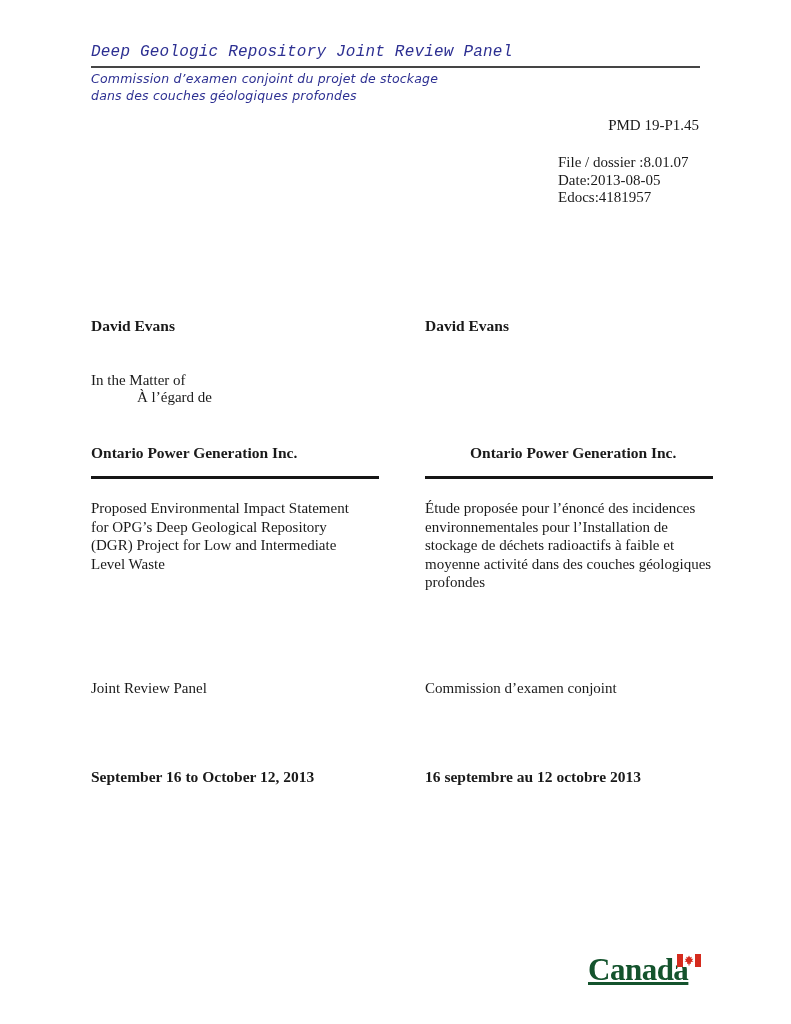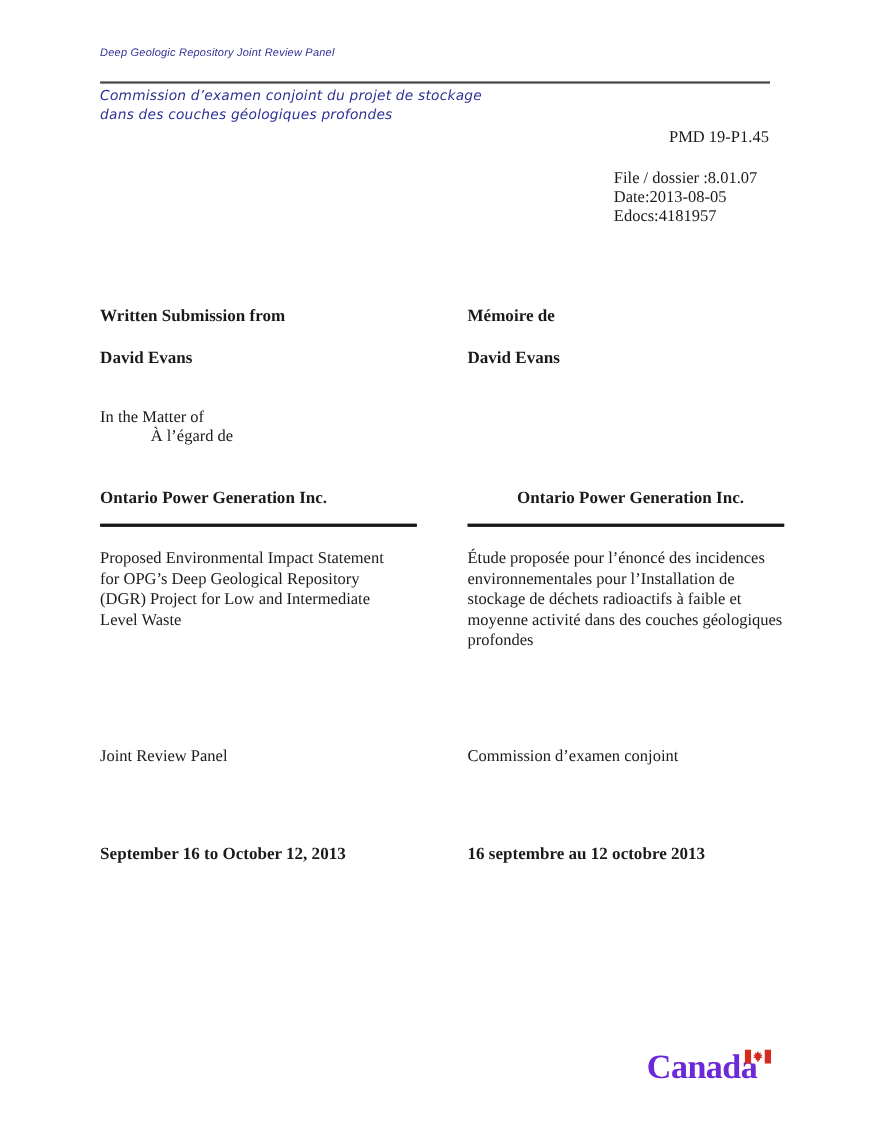--- a/index.html
+++ b/index.html
@@ -16,26 +16,26 @@
     height: 1024px;
     margin: 0 auto;
     background: #ffffff;
     overflow: hidden;
     color: var(--text);
   }
 
   
   .letterhead { position: absolute; left: 91px; top: 43px; width: 609px; }
   .letterhead-en {
-    font-family: Liberation Sans, sans-serif;
+    font-family: Liberation Mono, monospace;
     font-style: italic;
-    font-size: 10px;
+    font-size: 16px;
     letter-spacing: 0.2px;
     color: var(--header-blue);
-    padding-bottom: 20px;
+    padding-bottom: 5px;
   }
   .letterhead-rule { border: 0; border-top: 2px solid #454545; margin: 0 0 3px 0; }
   .letterhead-fr {
     font-family: "DejaVu Sans", sans-serif;
     font-style: italic;
     font-size: 12.5px;
     letter-spacing: 0.2px;
     color: var(--header-blue);
     line-height: 16.5px;
   }
@@ -63,21 +63,22 @@
   .row-panel      { top: 680px; }
   .row-dates      { top: 768px; }
 
   
   .wordmark { position: absolute; left: 588px; top: 952px; height: 44px; }
   .wordmark-text {
     font-family: "Liberation Serif", serif;
     font-weight: bold;
     font-size: 31px;
     letter-spacing: -0.5px;
-    color: #6d28d9;
+    color: #14532d;
+    text-decoration: underline;
   }
   .flag { position: absolute; left: 89px; top: 2px; width: 24px; height: 13px; }
 </style>
 </head>
 <body>
 
 <div class="page">
 
   <header class="letterhead">
     <div class="letterhead-en">Deep Geologic Repository Joint Review Panel</div>
@@ -97,24 +98,20 @@
         <span>Date:</span>
         <span>2013-08-05</span>
       </div>
       <div class="info-row">
         <span>Edocs:</span>
         <span>4181957</span>
       </div>
     </div>
   </section>
 
-  <div class="row row-submission bold">
-    <div class="col">Written Submission from</div>
-    <div class="col">Mémoire de</div>
-  </div>
 
   <div class="row row-author bold">
     <div class="col">David Evans</div>
     <div class="col">David Evans</div>
   </div>
 
   <div class="row row-matter">
     <div class="col">In the Matter of</div>
     <div class="col">À l’égard de</div>
   </div>

